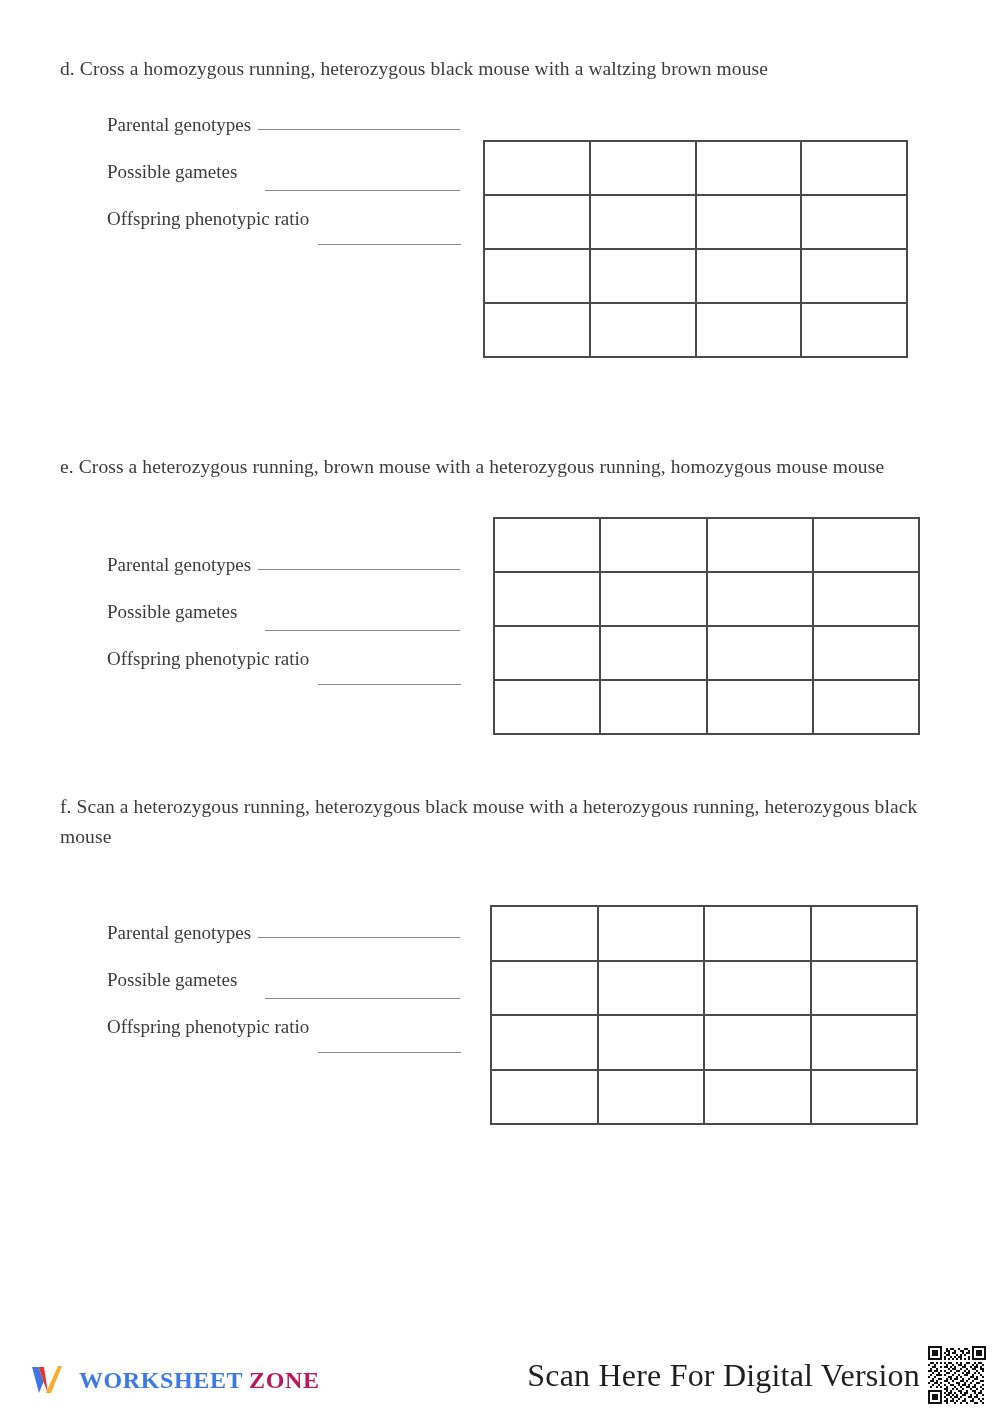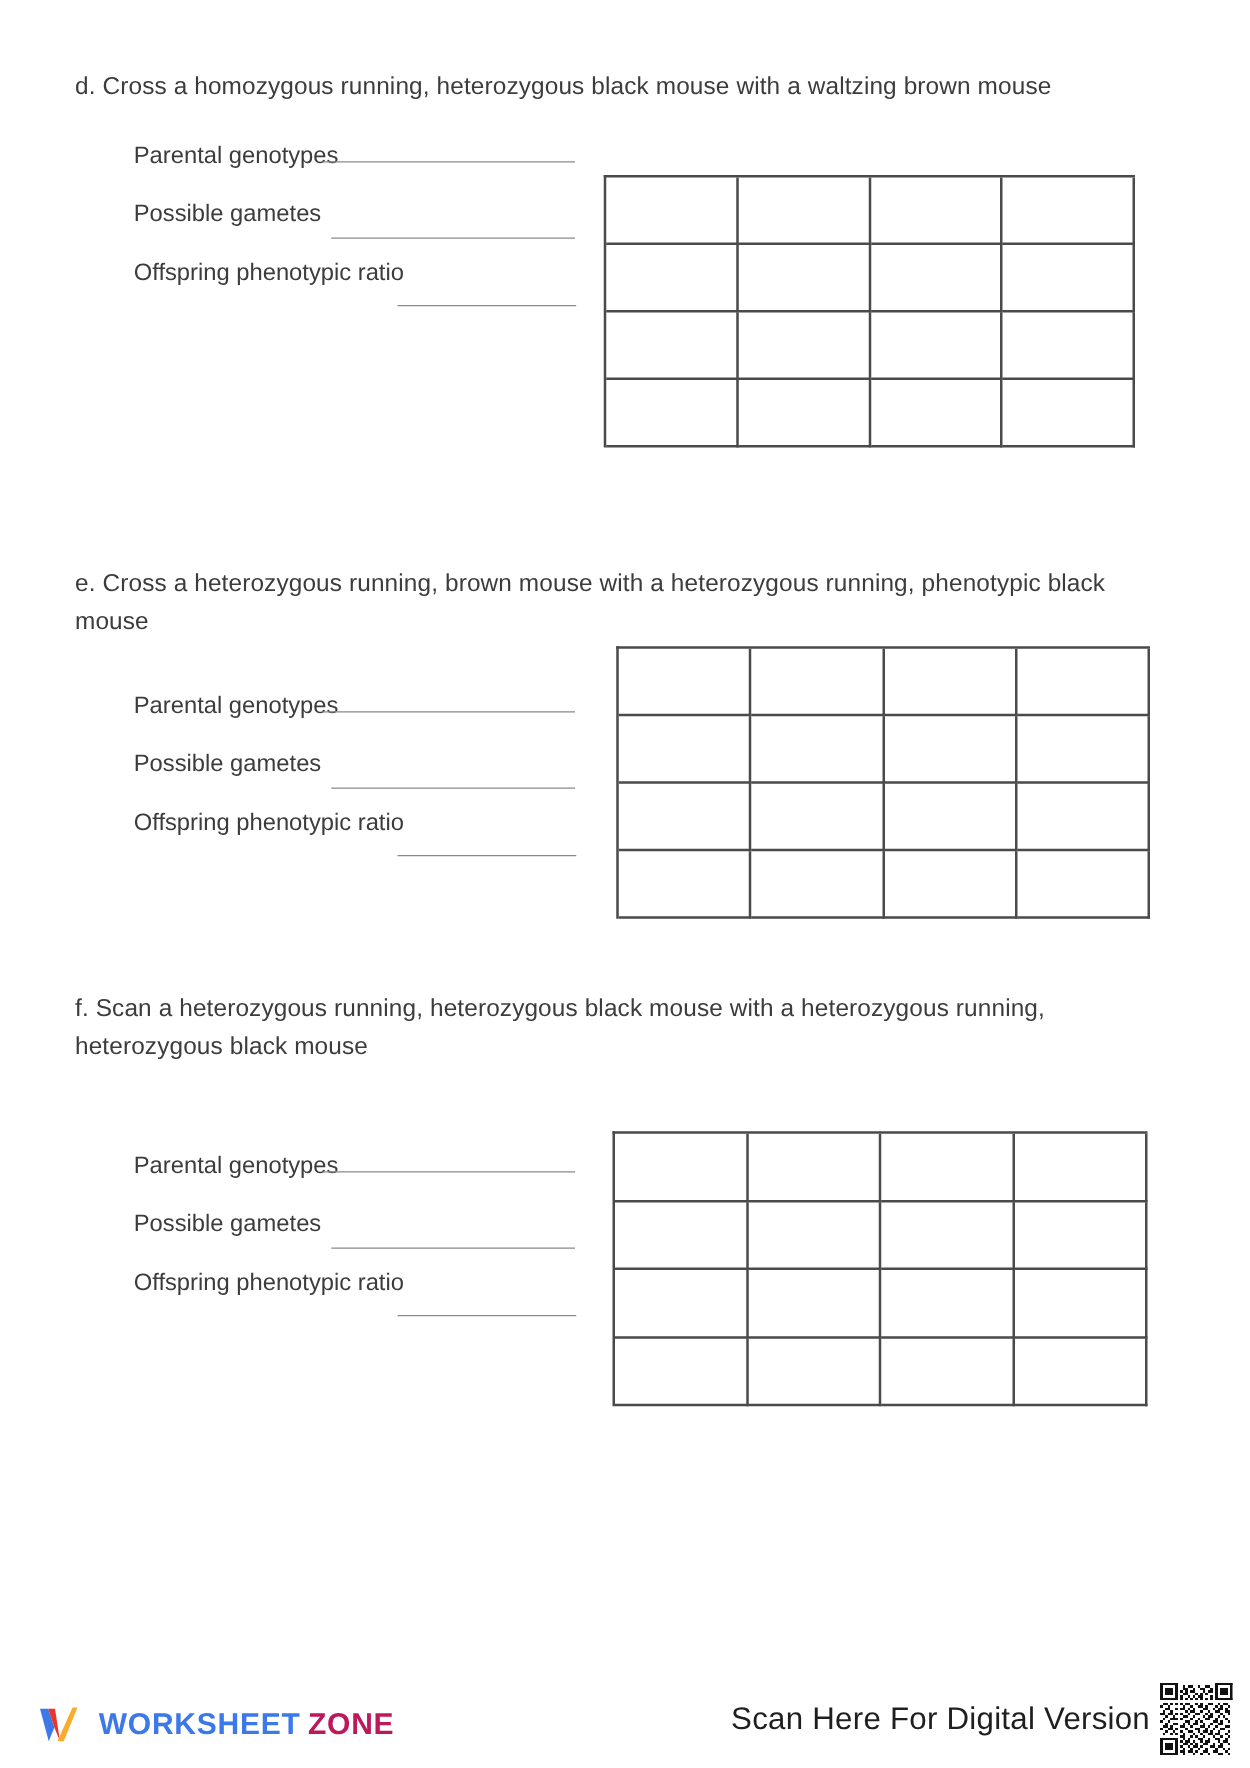--- a/index.html
+++ b/index.html
@@ -13,20 +13,21 @@
     position: relative;
     font-family: "Liberation Sans", sans-serif;
     color: #3a3a3a;
     overflow: hidden;
   }
 
   .page {
     position: relative;
     width: 896px;
     height: 1414px;
+    font-family: Liberation Serif, serif;
   }
 
   
   .section {
     position: absolute;
     left: 0;
     width: 1000px;
   }
 
   .q-heading {
@@ -136,21 +137,21 @@
 
   .scan-wrap {
     position: absolute;
     right: 14px;
     bottom: 10px;
     display: flex;
     align-items: center;
     gap: 8px;
   }
   .scan-text {
-    font-size: 25px;
+    font-size: 32px;
     color: #1f1f1f;
     letter-spacing: 0.2px;
     white-space: nowrap;
   }
   .qr {
     width: 58px;
     height: 58px;
     display: block;
     background: #ffffff;
   }
@@ -192,21 +193,21 @@
       <div class="cell"></div>
       <div class="cell"></div>
       <div class="cell"></div>
       <div class="cell"></div>
       <div class="cell"></div>
       <div class="cell"></div>
     </div>
   </div>
 
   <div class="section" style="top:452px;">
-    <div class="q-heading">e. Cross a heterozygous running, brown mouse with a heterozygous running, phenotypic black mouse</div>
+    <div class="q-heading">e. Cross a heterozygous running, brown mouse with a heterozygous running, homozygous mouse mouse</div>
 
     <div class="fields" style="top:100px; position:absolute;">
       <div class="field-row row-1">
         <span class="field-label">Parental genotypes</span>
         <span class="field-line"></span>
       </div>
       <div class="field-row row-2">
         <span class="field-label">Possible gametes</span>
         <span class="field-line"></span>
       </div>

